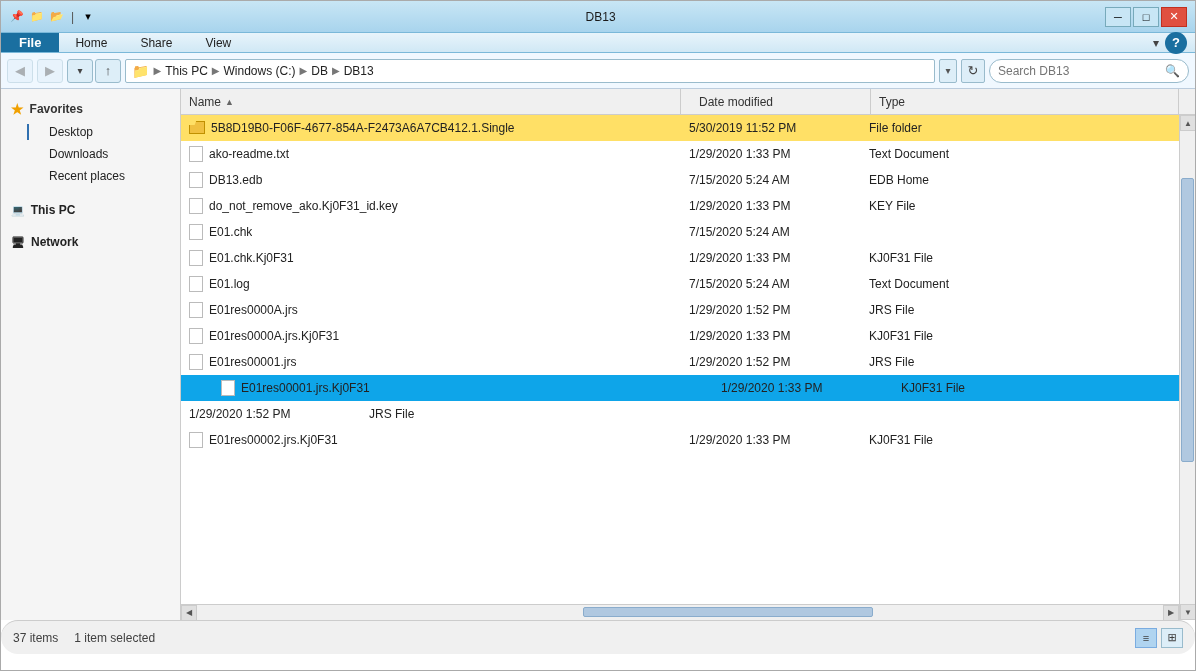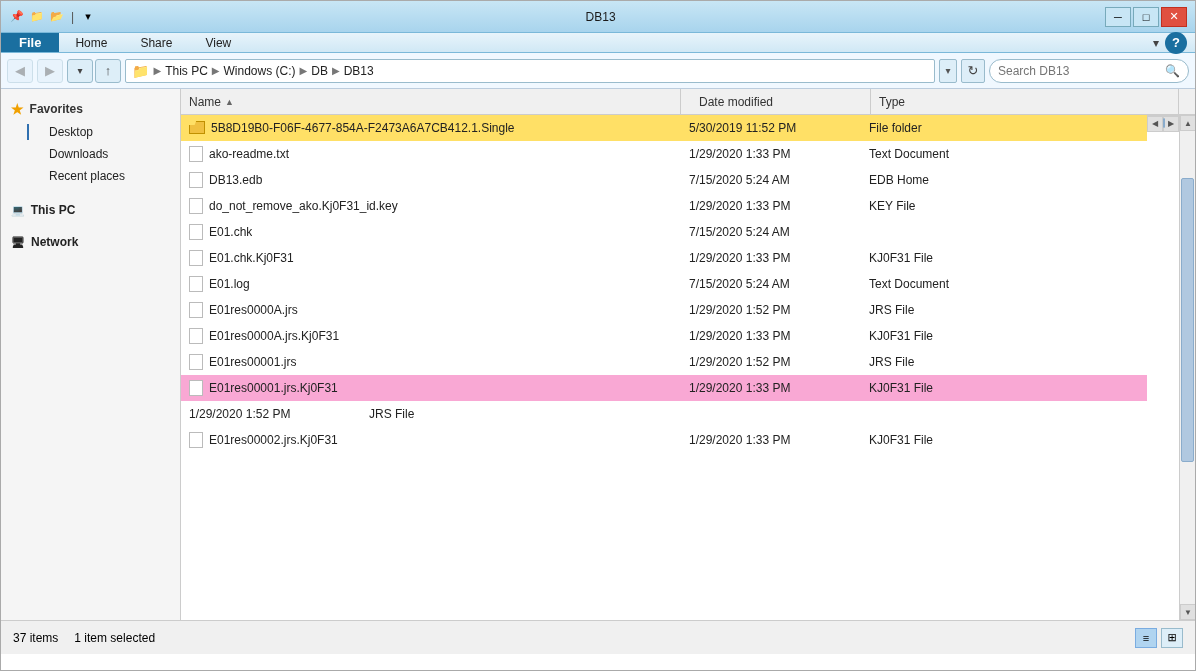--- a/index.html
+++ b/index.html
@@ -264,21 +264,21 @@
     }
     .file-row {
       height: 26px;
       display: flex;
       align-items: center;
       font-size: 12px;
       color: #222;
       cursor: pointer;
       border-bottom: 1px solid transparent;
     }
-    .file-row.selected { background: #f9a8d4; }
+    .file-row.selected { background: #0ea5e9; padding-left: 32px; }
     .file-row.highlighted { background: #ffe066; }
     .file-cell {
       padding: 0 8px;
       white-space: nowrap;
       overflow: hidden;
       text-overflow: ellipsis;
     }
     .file-cell.name { width: 500px; display: flex; align-items: center; gap: 6px; }
     .file-cell.date { width: 180px; }
     .file-cell.type { flex: 1; }
@@ -315,22 +315,23 @@
 
     
     .status-bar {
       height: 34px;
       background: #f0f0f0;
       border-top: 1px solid #ccc;
       display: flex;
       align-items: center;
       padding: 0 12px;
       font-size: 12px;
-      color: #000000;
+      color: #404040;
       gap: 16px;
+      border-radius: 17px;
     }
     .status-right {
       margin-left: auto;
       display: flex;
       align-items: center;
       gap: 4px;
     }
     .view-btn {
       width: 22px; height: 20px;
       background: #ddeef8;
@@ -487,21 +488,21 @@
       <div class="col-header col-date">
         <span>Date modified</span>
       </div>
       <div class="col-header col-type">
         <span>Type</span>
       </div>
       <div style="width:16px;"></div>
     </div>
 
     <div class="scroll-area">
-      <div style="display:flex;flex:1;overflow:hidden;">
+      <div style="display:flex;flex-direction:column;flex:1;overflow:hidden;">
 
         <div class="file-list" id="file-list">
             <div class="file-row highlighted">
               <div class="file-cell name">
                 <span style="width: 16px; height: 13px; background: rgb(240, 192, 64); border: 1px solid rgb(192, 144, 0); flex-shrink: 0; clip-path: polygon(0px 30%, 35% 30%, 45% 0%, 100% 0%, 100% 100%, 0px 100%); display: inline-block;"></span>
                 <span style="overflow: hidden; text-overflow: ellipsis; white-space: nowrap;">5B8D19B0-F06F-4677-854A-F2473A6A7CB412.1.Single</span>
               </div>
               <div class="file-cell date">5/30/2019 11:52 PM</div>
               <div class="file-cell type">File folder</div>
             </div>

